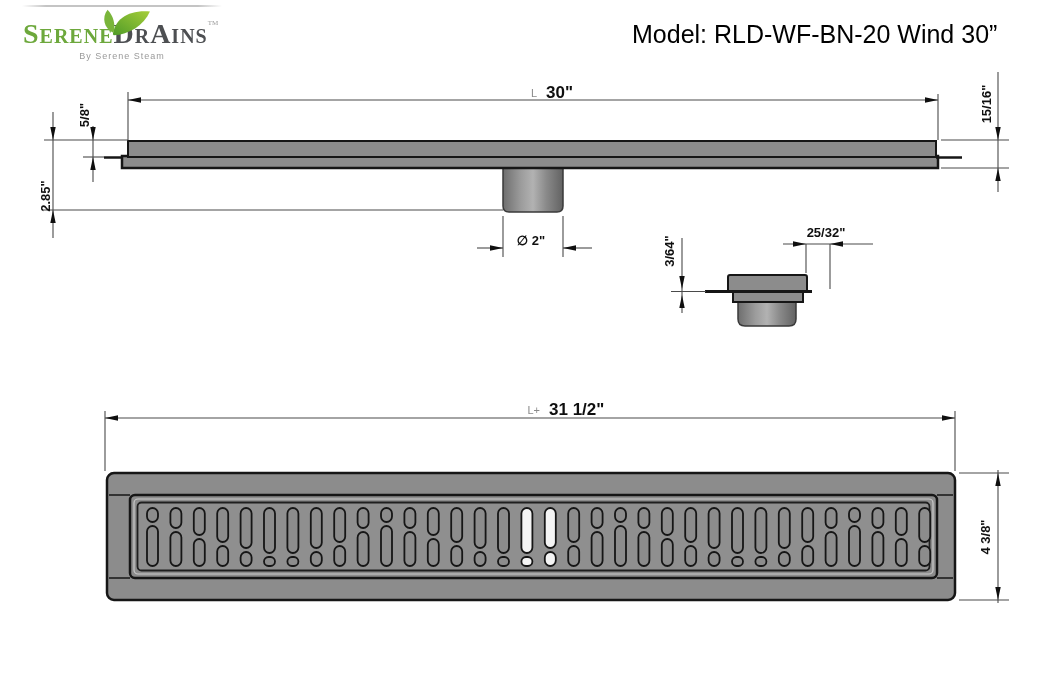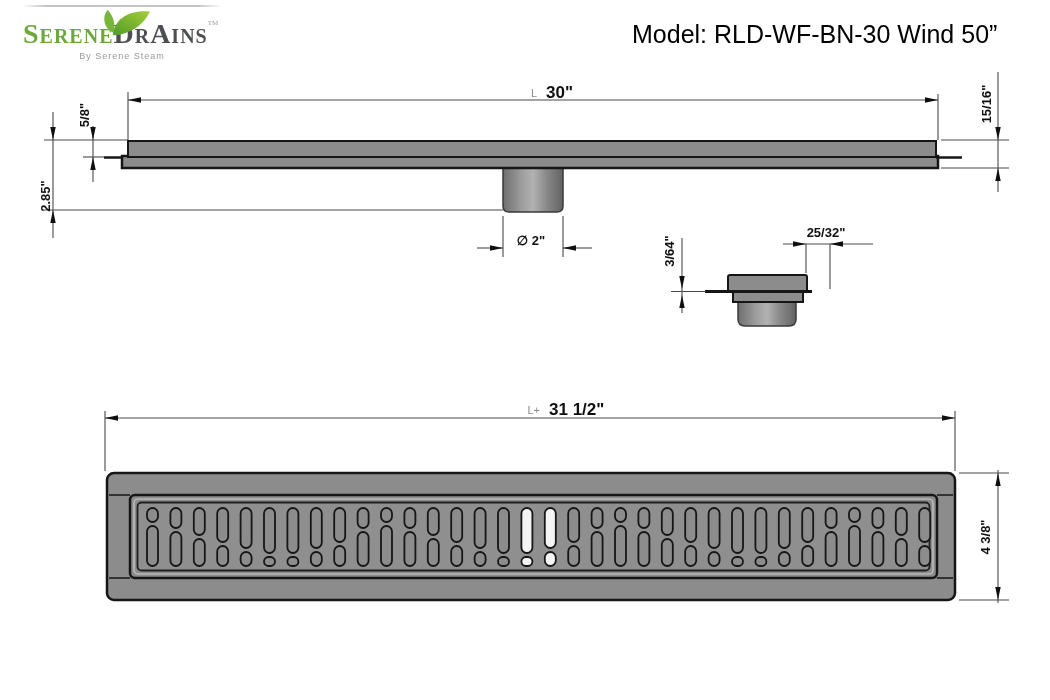--- a/index.html
+++ b/index.html
@@ -51,21 +51,21 @@
             <stop offset="1" stop-color="#a6ce39"></stop>
         </linearGradient>
       </defs>
       <path d="M14,31 C16,14 31,3 56,5 C49,21 32,31 15,32 Z" fill="url(#leafGrad)"></path>
       <path d="M14,29 C4,24 1,12 8,3 C15,10 17,21 15,28 Z" fill="#79b53a"></path>
     </svg>
     <div class="logo-text"><span class="brand-first">Serene</span><span class="brand-second">DrAins</span><span class="tm">TM</span></div>
     <div class="tagline">By Serene Steam</div>
   </div>
 
-  <div class="model-title">Model: RLD-WF-BN-30 Wind 50”</div>
+  <div class="model-title">Model: RLD-WF-BN-20 Wind 30”</div>
 
   <svg class="drawing" width="1050" height="700" viewBox="0 0 1050 700">
     <defs>
       <linearGradient id="pipeGrad" x1="0" y1="0" x2="1" y2="0">
         <stop offset="0" stop-color="#6e6e6e"></stop>
         <stop offset="0.3" stop-color="#9c9c9c"></stop>
         <stop offset="0.5" stop-color="#b2b2b2"></stop>
         <stop offset="0.72" stop-color="#8a8a8a"></stop>
         <stop offset="1" stop-color="#626262"></stop>
       </linearGradient>

